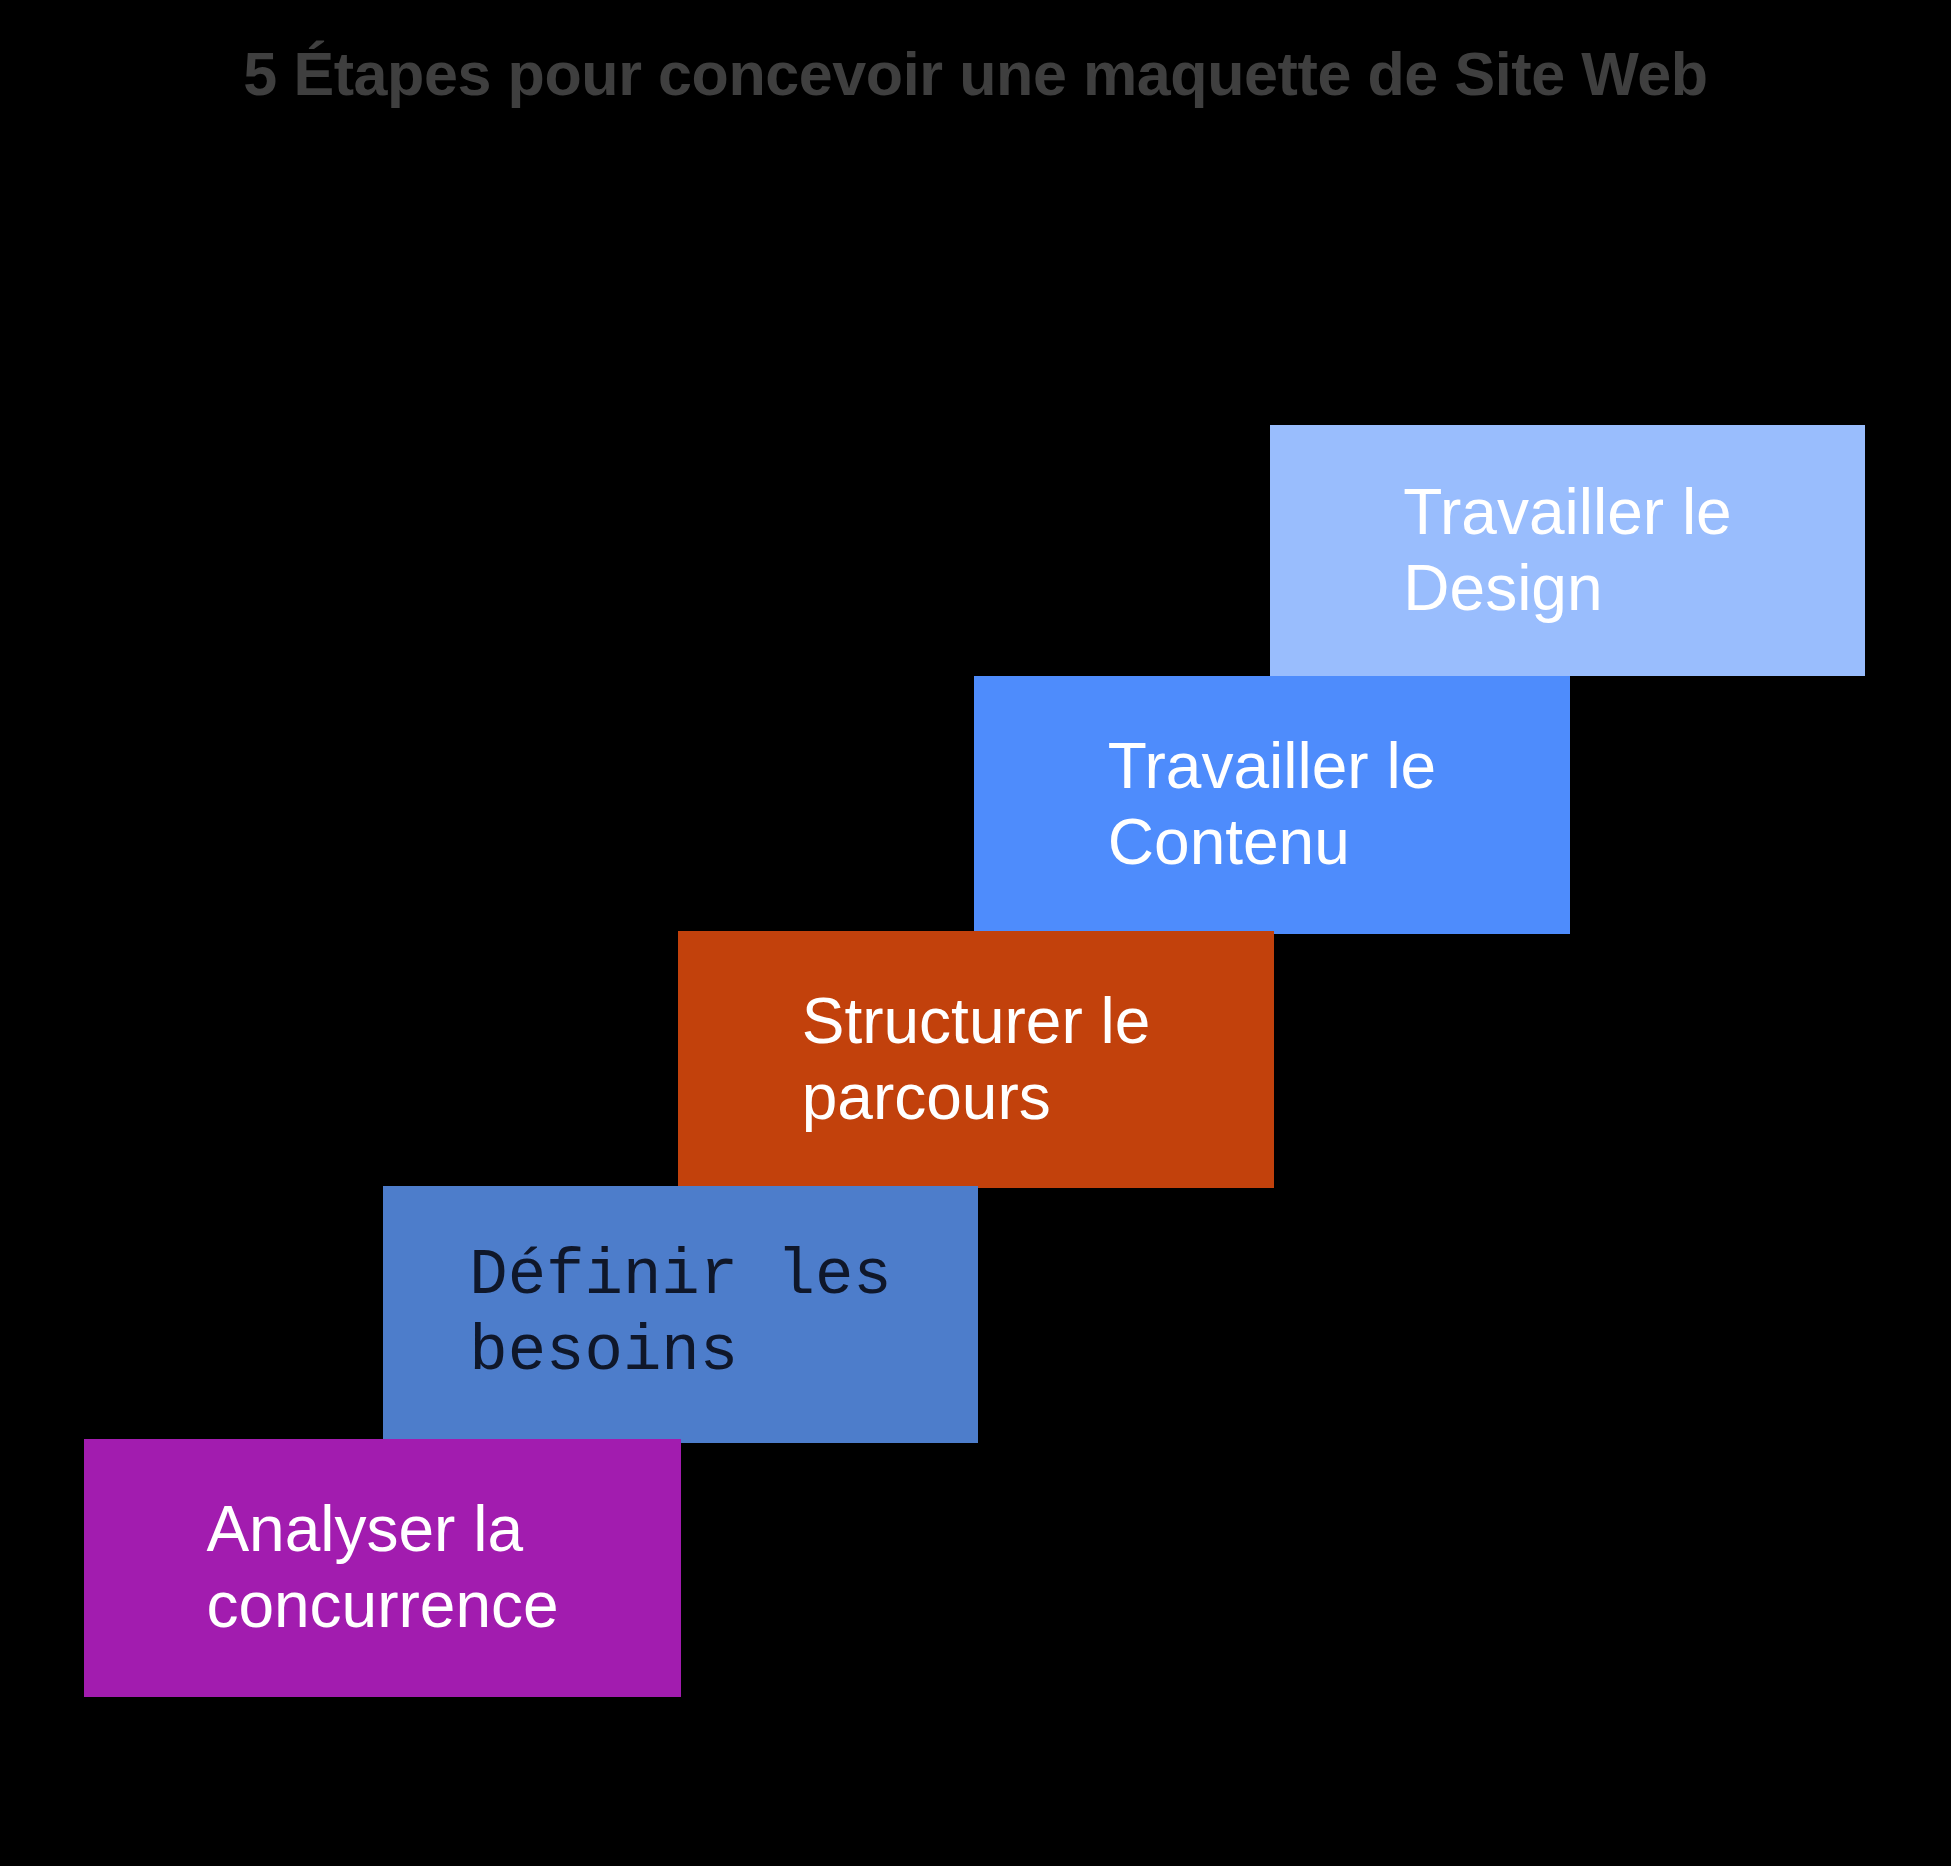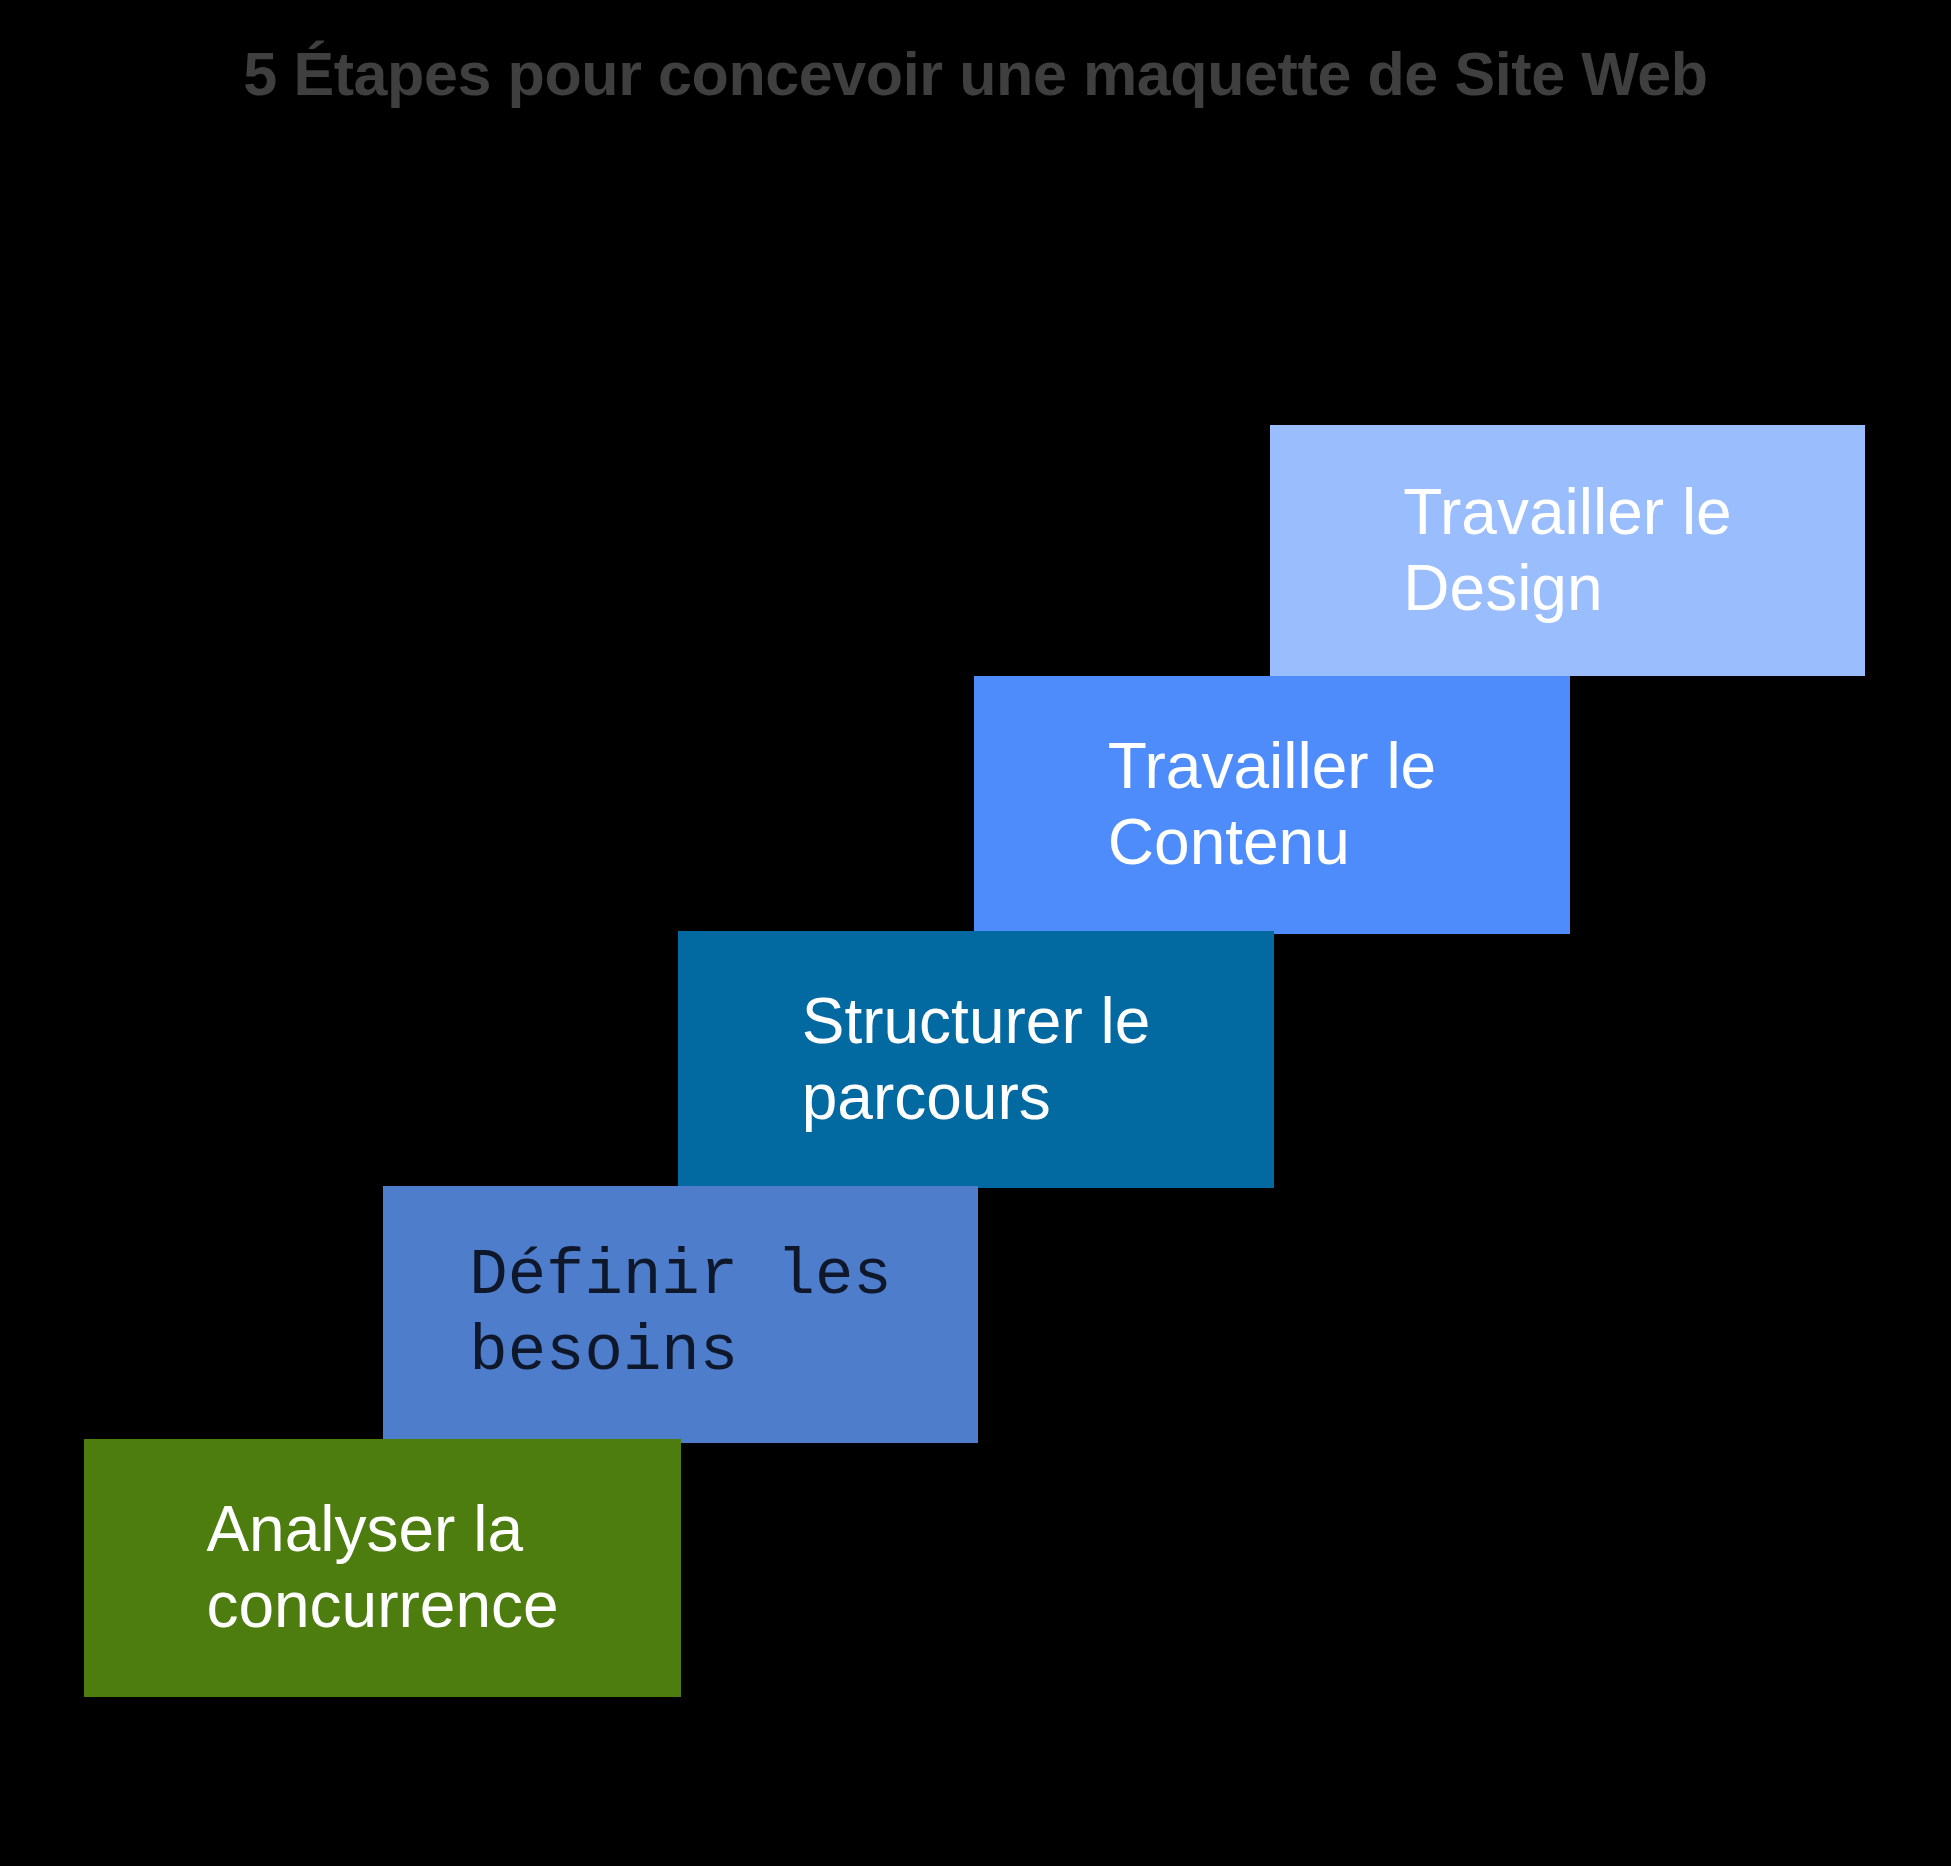--- a/index.html
+++ b/index.html
@@ -71,27 +71,27 @@
   .step-4 { z-index: 2; }
   .step-5 { z-index: 1; }
 </style>
 </head>
 <body style="background: rgb(0, 0, 0);">
 
 <div id="slide-title" style="color: rgb(63, 63, 63);">5 Étapes pour concevoir une maquette de Site Web</div>
 
 <div id="staircase">
 
-  <div class="step-box step-1" style="background-color: #4d7c0f; color: rgb(255, 255, 255);">Analyser la
+  <div class="step-box step-1" style="background-color: #a21caf; color: rgb(255, 255, 255);">Analyser la
 concurrence</div>
 
   <div class="step-box step-2" style="background-color: rgb(77, 125, 203); color: #0f172a; font-family: Liberation Mono, monospace;">Définir les
 besoins</div>
 
-  <div class="step-box step-3" style="background-color: #0369a1; color: rgb(255, 255, 255);">Structurer le
+  <div class="step-box step-3" style="background-color: #c2410c; color: rgb(255, 255, 255);">Structurer le
 parcours</div>
 
   <div class="step-box step-4" style="background-color: rgb(78, 140, 252); color: rgb(255, 255, 255);">Travailler le
 Contenu</div>
 
   <div class="step-box step-5" style="background-color: rgb(153, 189, 253); color: rgb(255, 255, 255);">Travailler le
 Design</div>
 
 </div>
 

